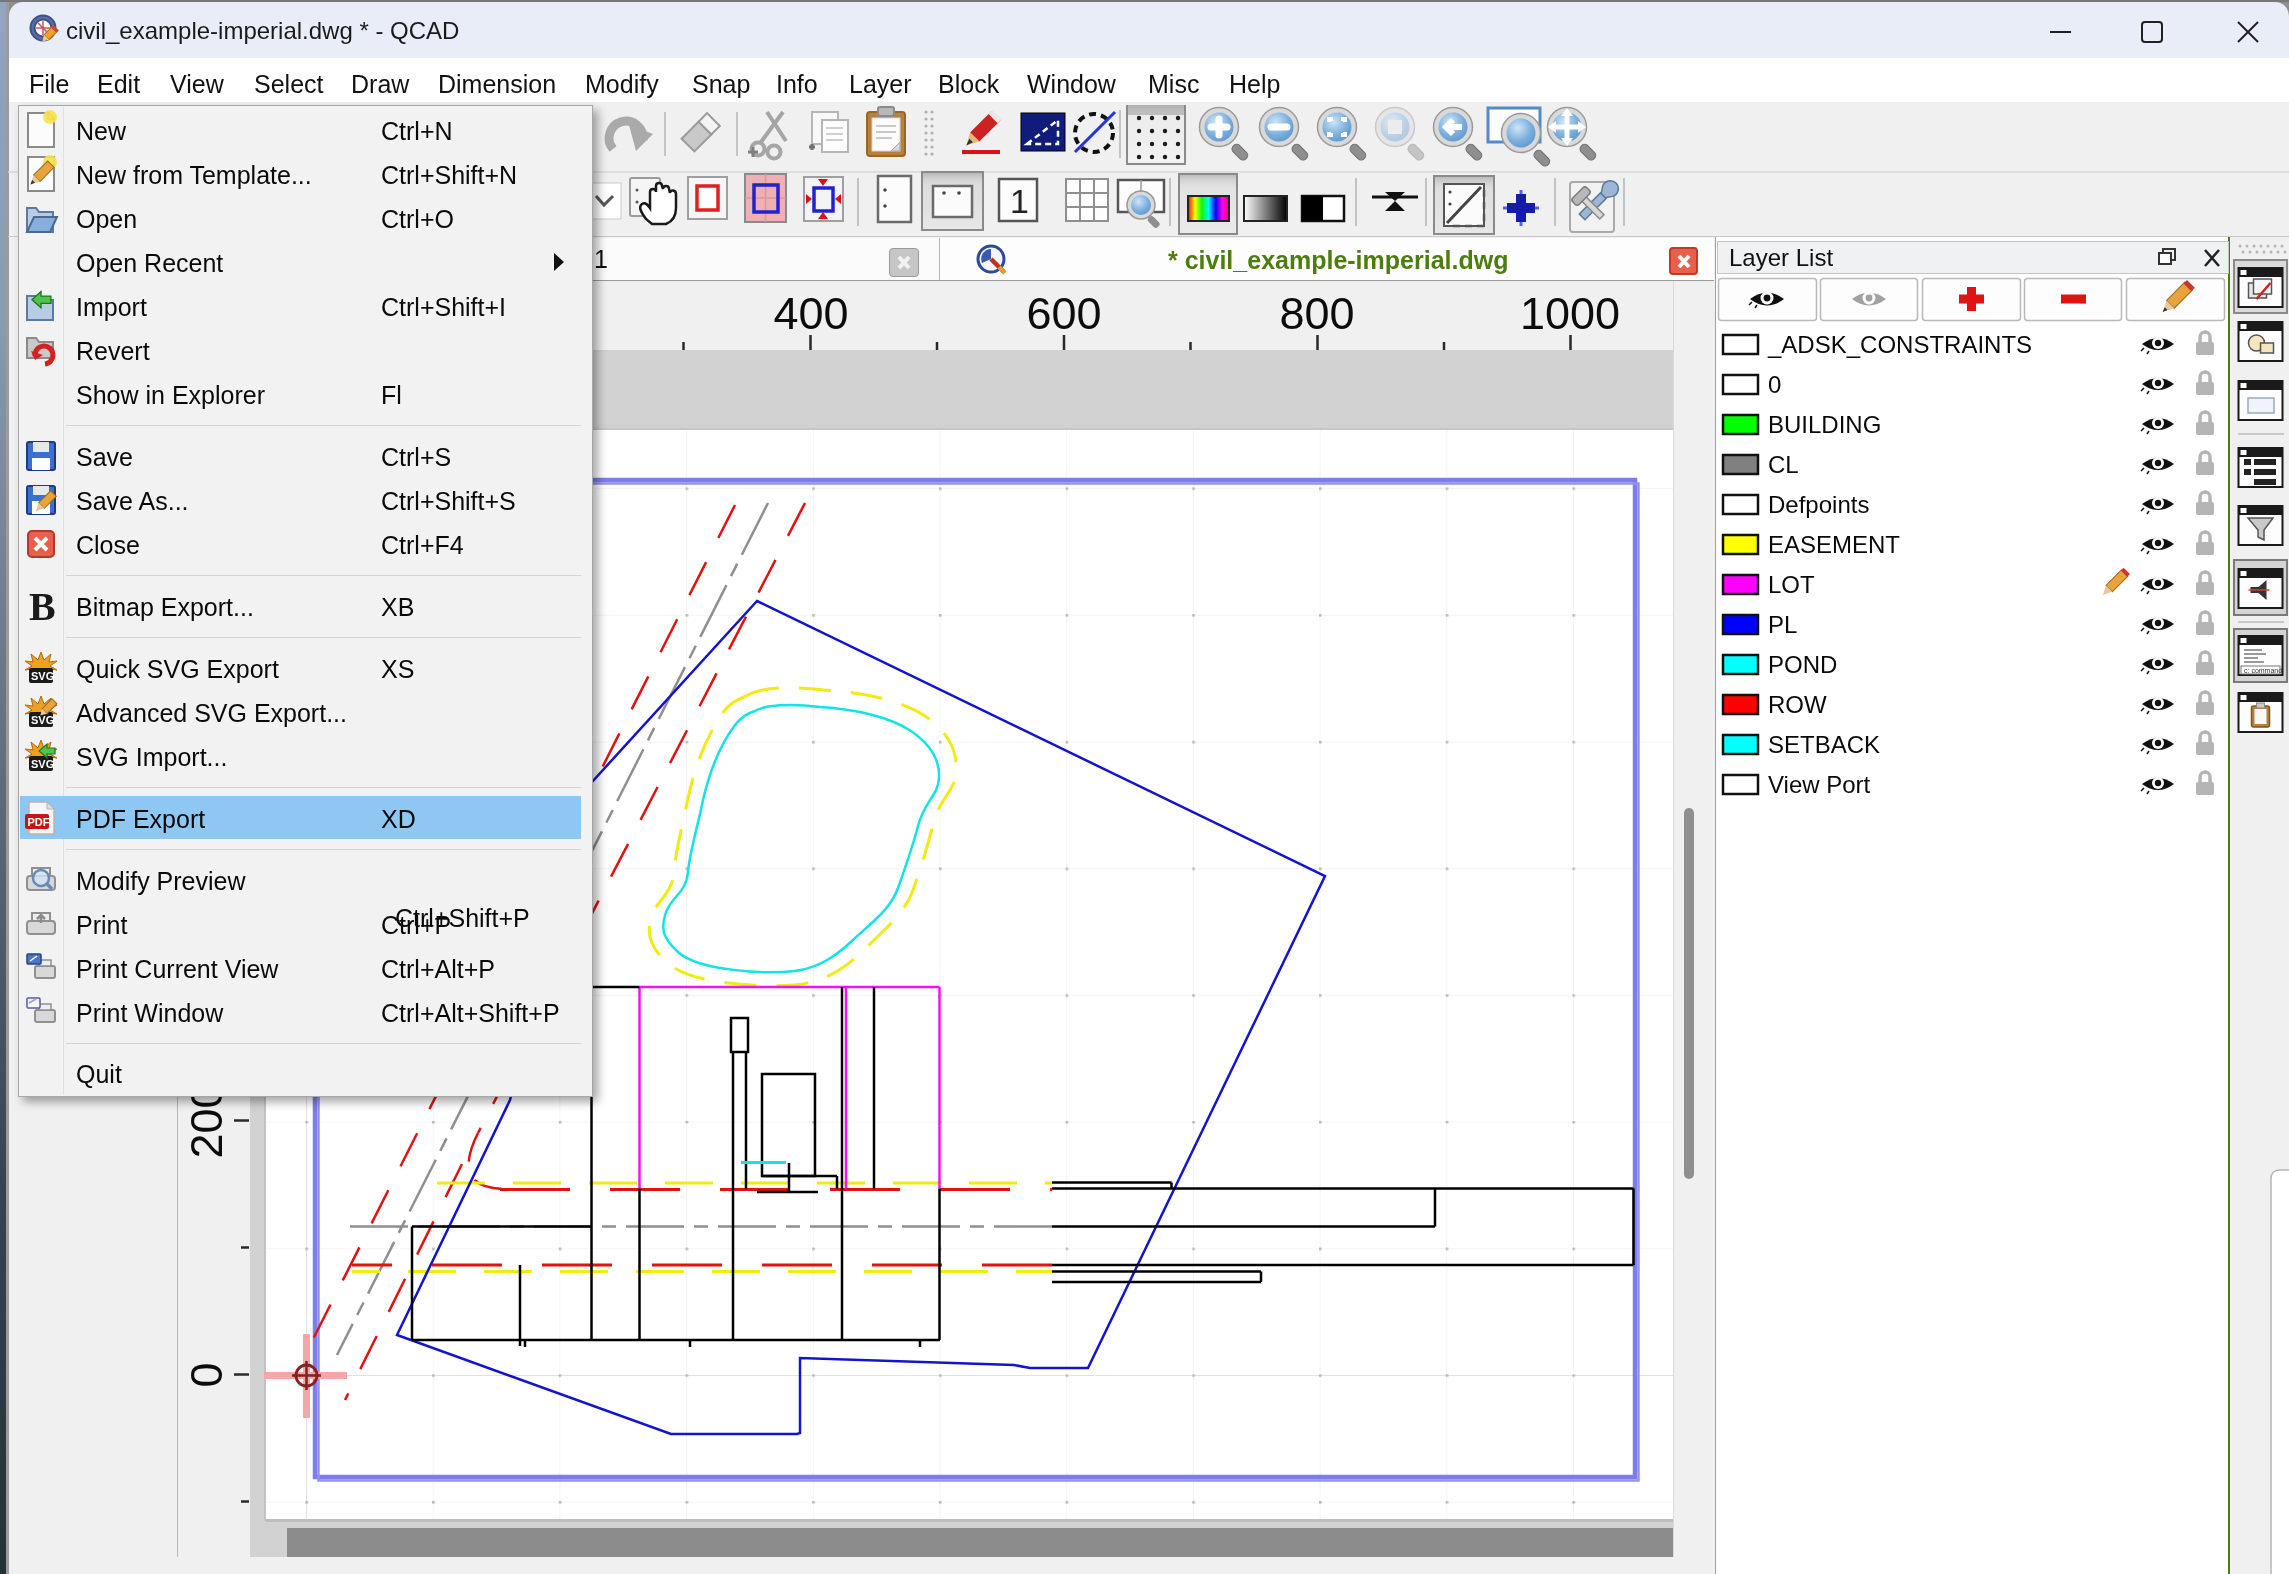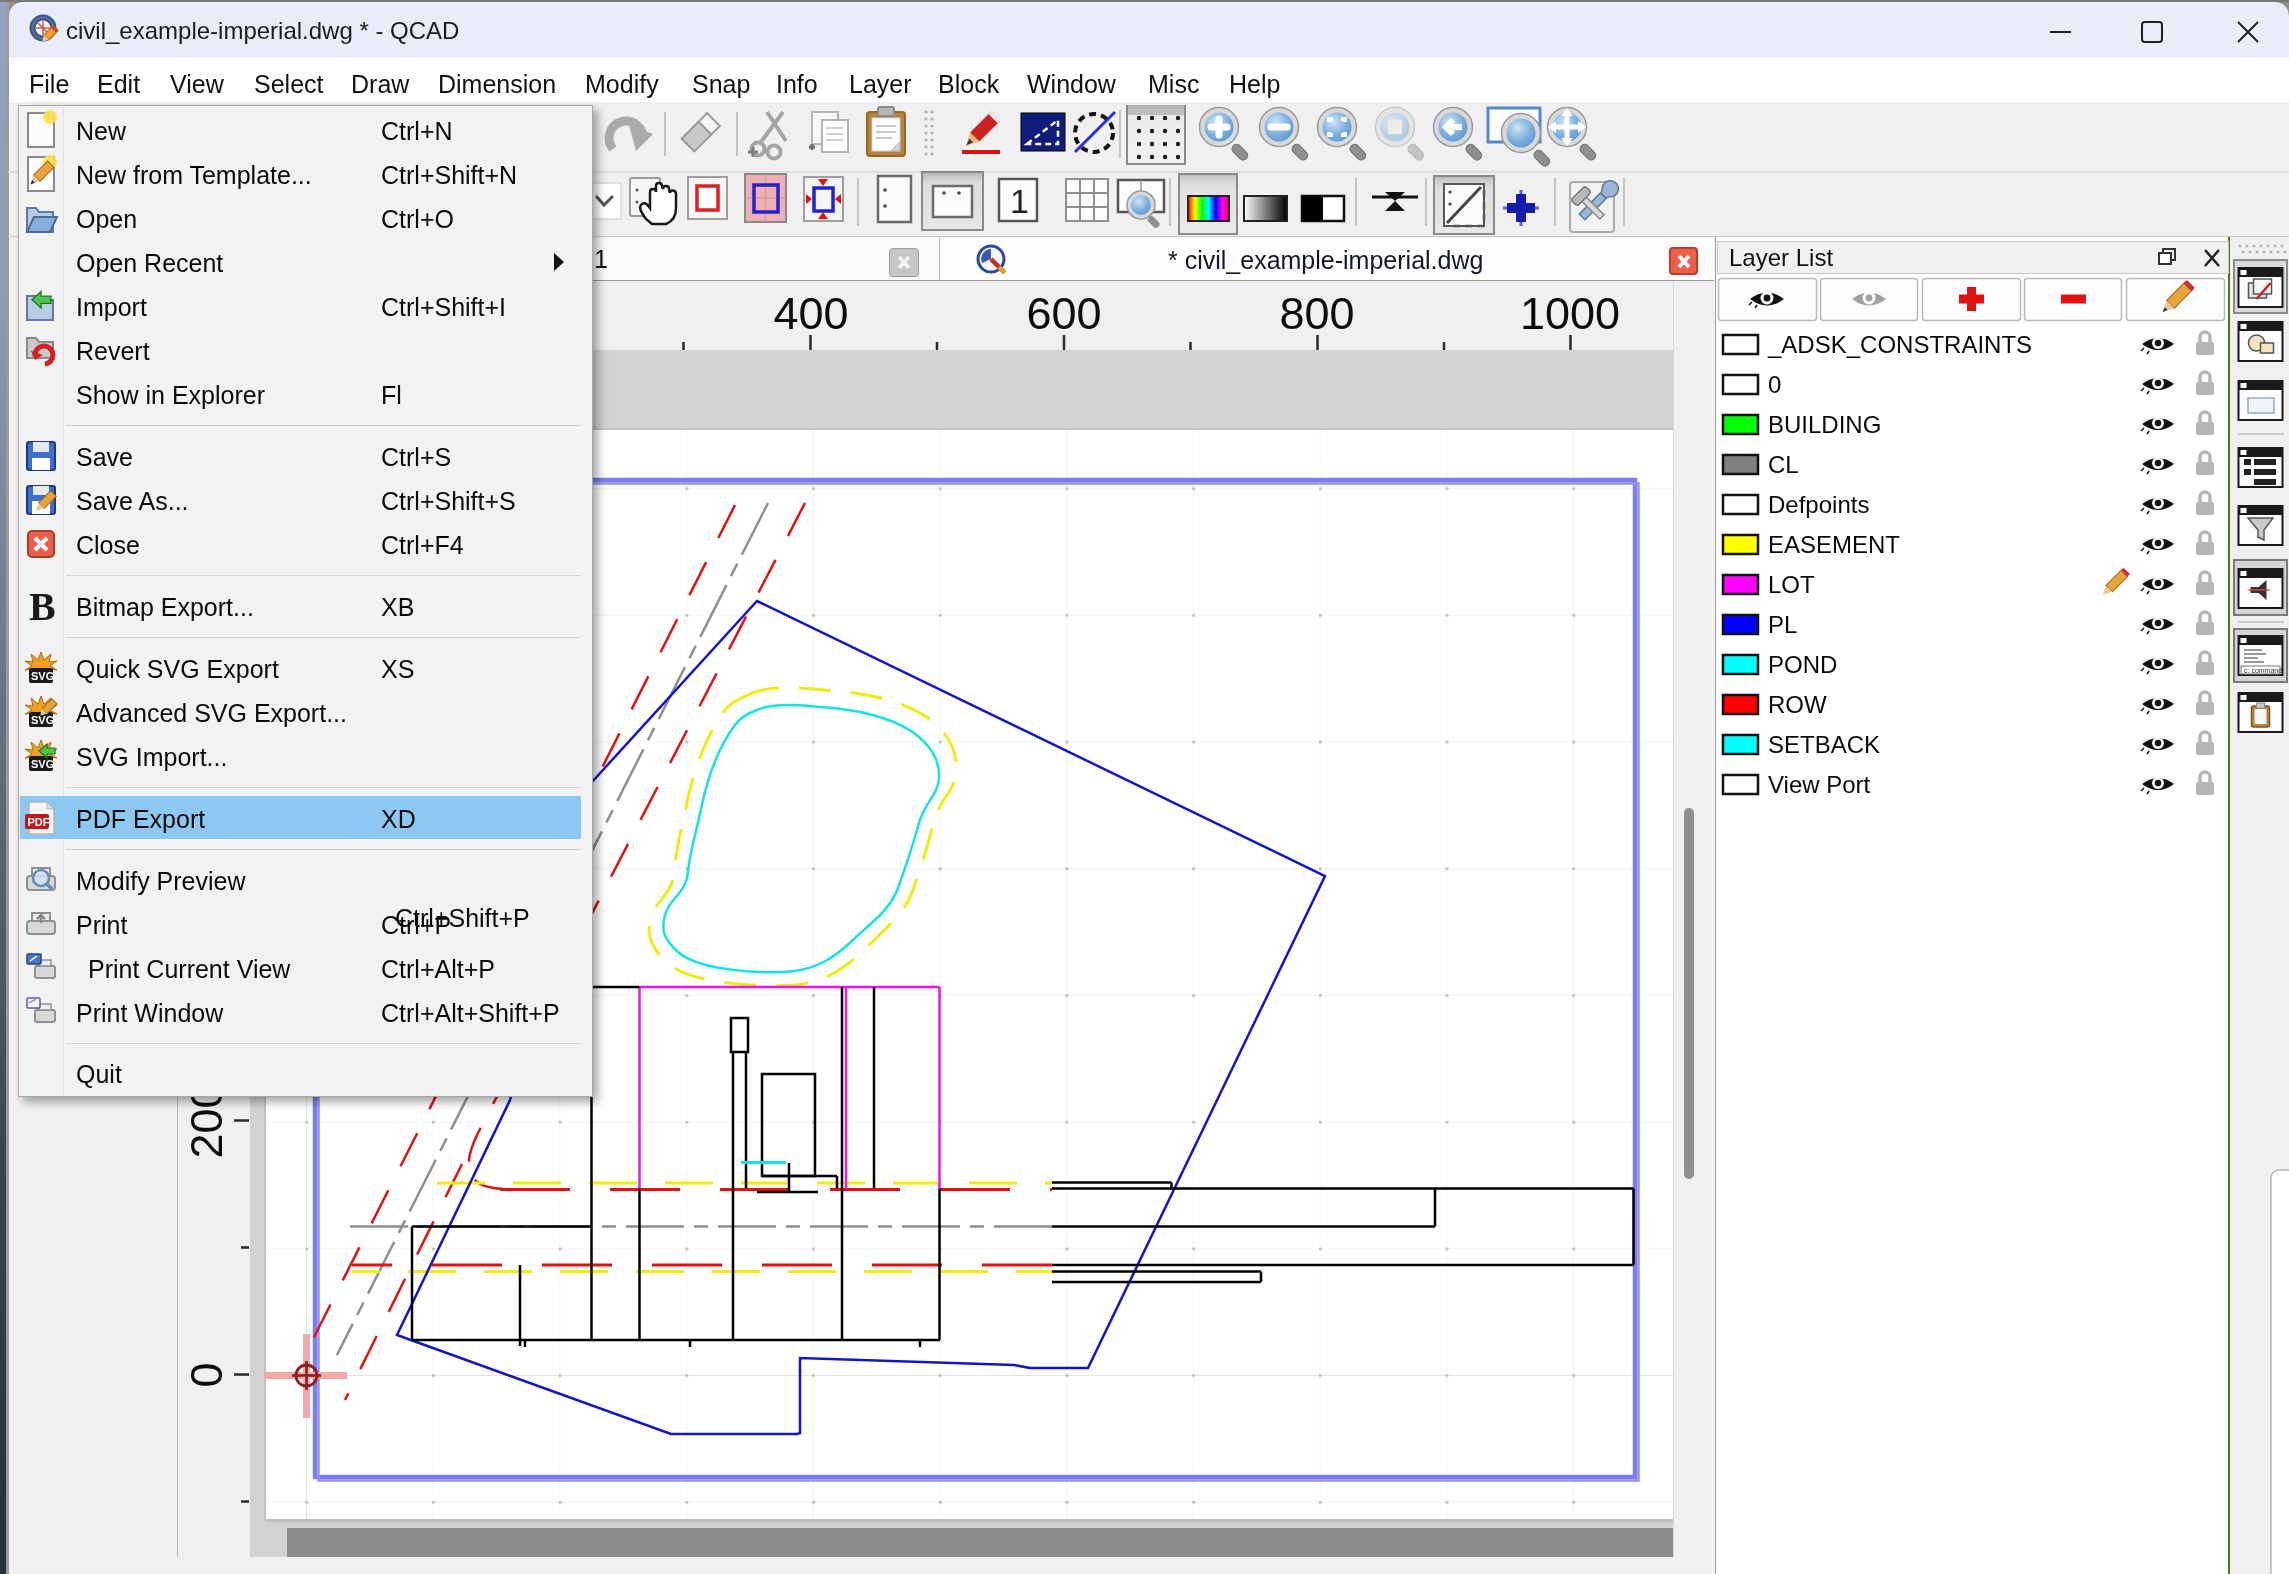--- a/index.html
+++ b/index.html
@@ -331,21 +331,21 @@
         </svg>
     </div>
 
     <div class="abs" style="left:940px;top:238px;width:774px;height:42px;background:#fdfdfd;"></div>
     <svg class="abs" style="left:975px;top:243px;" width="34" height="34" viewBox="0 0 34 34">
       <circle cx="16" cy="16" r="13" fill="#f4f6fa" stroke="#2a4a9a" stroke-width="3"></circle>
       <path d="M 7 20 A 10 10 0 0 1 16 6 L 16 16 Z" fill="#3a5ab0"></path>
       <path d="M 16 16 L 29 29" stroke="#c03020" stroke-width="4.5"></path>
       <path d="M 24 24 L 30 30" stroke="#e0a030" stroke-width="4.5"></path>
     </svg>
-    <div class="abs" style="left:1168px;top:246px;font-size:25px;color:#0f172a;">* civil_example-imperial.dwg</div>
+    <div class="abs" style="left:1168px;top:246px;font-size:25px;color:#4d7c0f;font-weight:bold;">* civil_example-imperial.dwg</div>
     <div class="abs" style="left:1669px;top:247px;width:29px;height:28px;background:#e8604c;border:2px solid #c03a28;border-radius:4px;box-sizing:border-box;">
       <svg width="27" height="26">
           <path d="M 8 7 L 18 18 M 18 7 L 8 18" stroke="#fff" stroke-width="4"></path>
         </svg>
     </div>
   </div>
 
   <div class="abs" style="left:177px;top:281px;width:1496px;height:69px;background:#f0f0f0;"></div>
   <div class="abs" style="left:177px;top:281px;width:73px;height:1276px;background:#f0f0f0;"></div>
   <div class="abs" style="left:177px;top:237px;width:1px;height:1320px;background:#b9b9b9;"></div>
@@ -742,21 +742,21 @@
       <div class="abs" style="left:57px;top:549px;">Quick SVG Export</div>
         <div class="abs" style="left:362px;top:549px;">XS</div>
       <div class="abs" style="left:57px;top:593px;">Advanced SVG Export...</div>
       <div class="abs" style="left:57px;top:637px;">SVG Import...</div>
       <div class="abs" style="left:57px;top:699px;">PDF Export</div>
         <div class="abs" style="left:362px;top:699px;">XD</div>
       <div class="abs" style="left:57px;top:761px;">Modify Preview</div>
         <div class="abs" style="left:376px;top:761px;margin-top:37px;">Ctrl+Shift+P</div>
       <div class="abs" style="left:57px;top:805px;text-align:right;">Print</div>
         <div class="abs" style="left:362px;top:805px;">Ctrl+P</div>
-      <div class="abs" style="left:57px;top:849px;margin-left:12px;">Print Current View</div>
+      <div class="abs" style="left:57px;top:849px;">Print Current View</div>
         <div class="abs" style="left:362px;top:849px;">Ctrl+Alt+P</div>
       <div class="abs" style="left:57px;top:893px;">Print Window</div>
         <div class="abs" style="left:362px;top:893px;">Ctrl+Alt+Shift+P</div>
       <div class="abs" style="left:57px;top:954px;">Quit</div>
     </div>
 
     <svg class="abs" style="left:530px;top:145px;" width="20" height="24">
         <path d="M 5 2 L 15 11 L 5 20 Z" fill="#111"></path>
       </svg>
 

